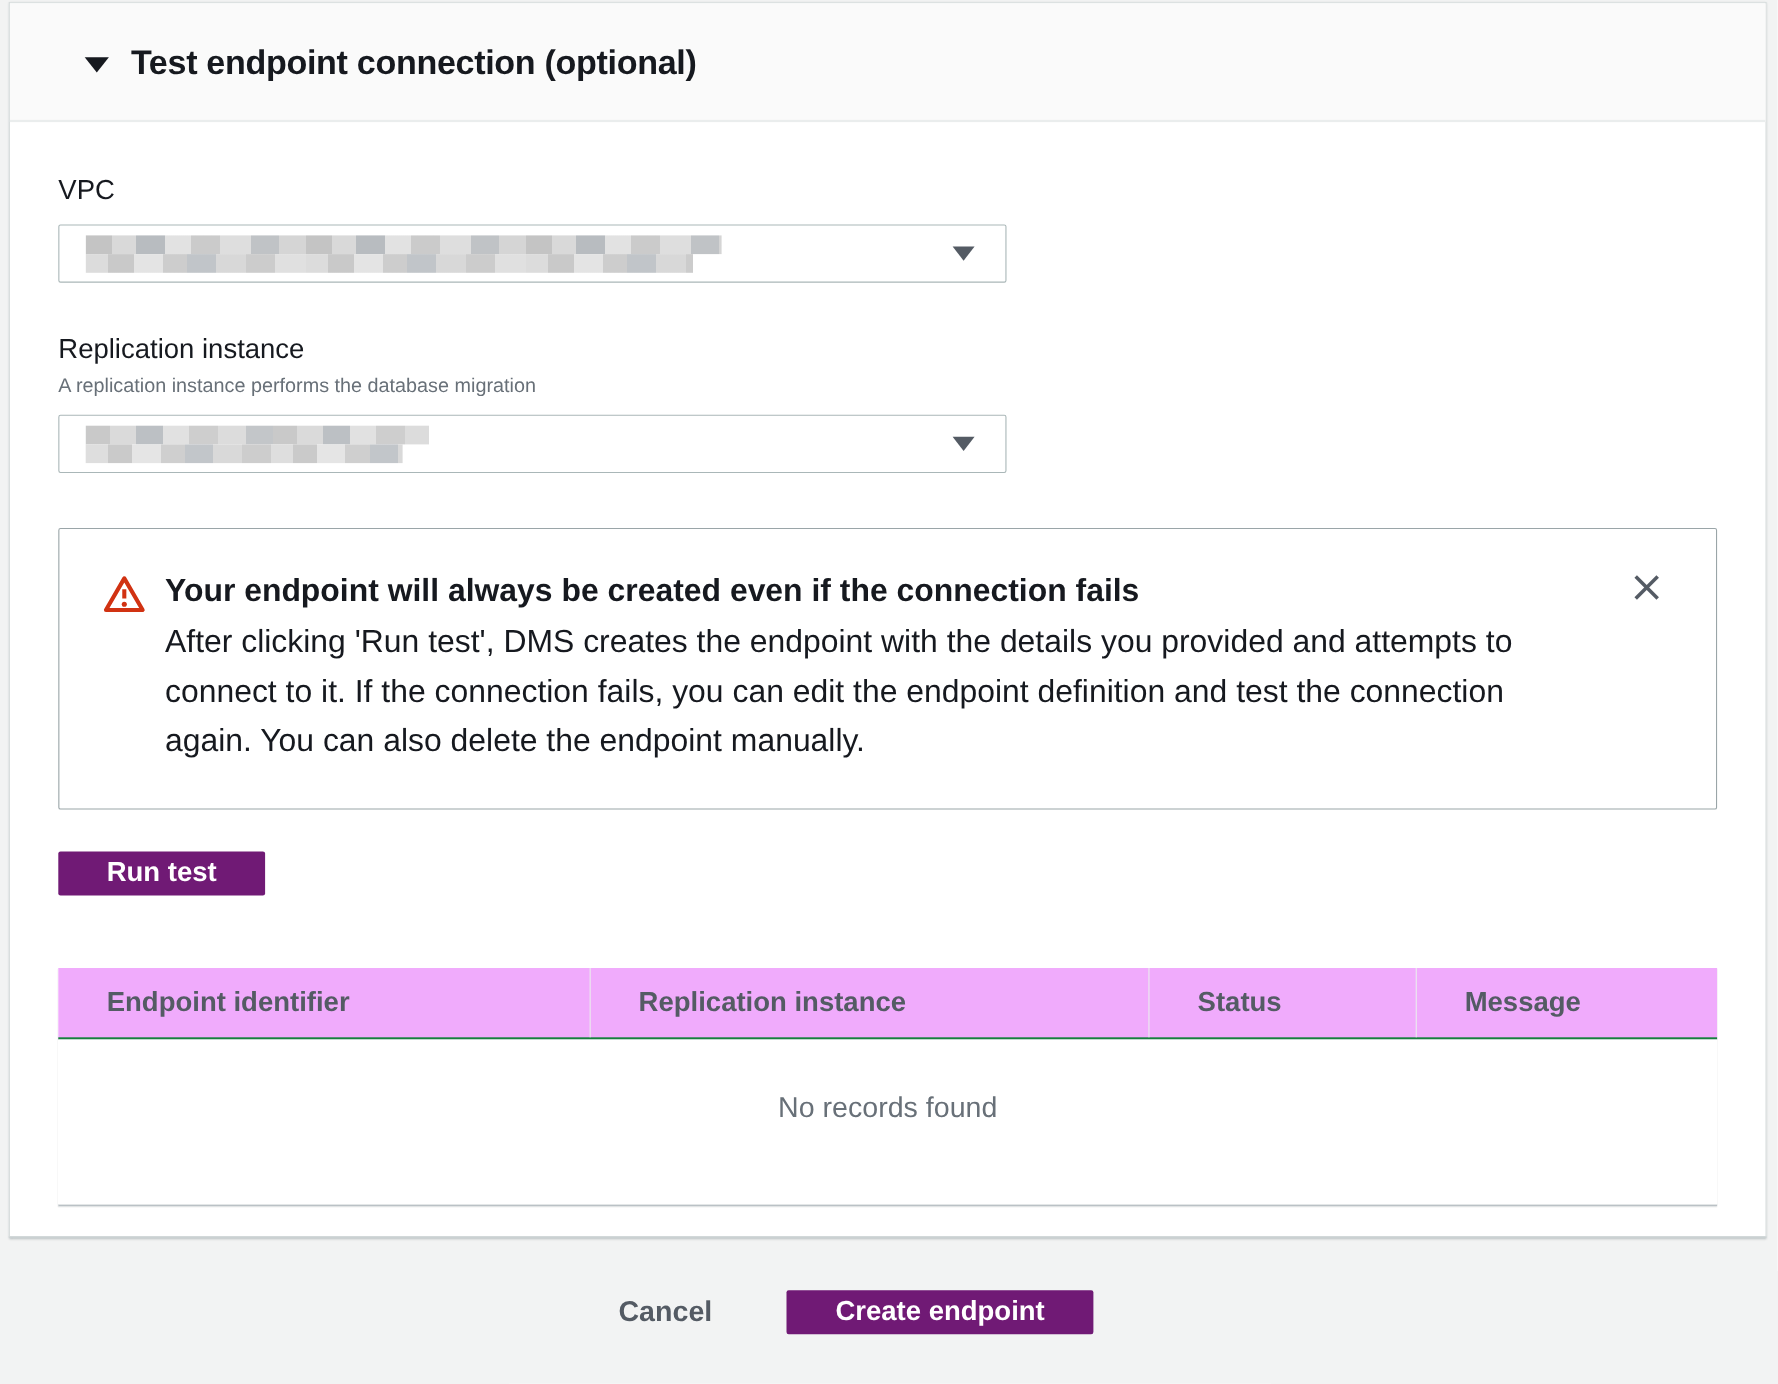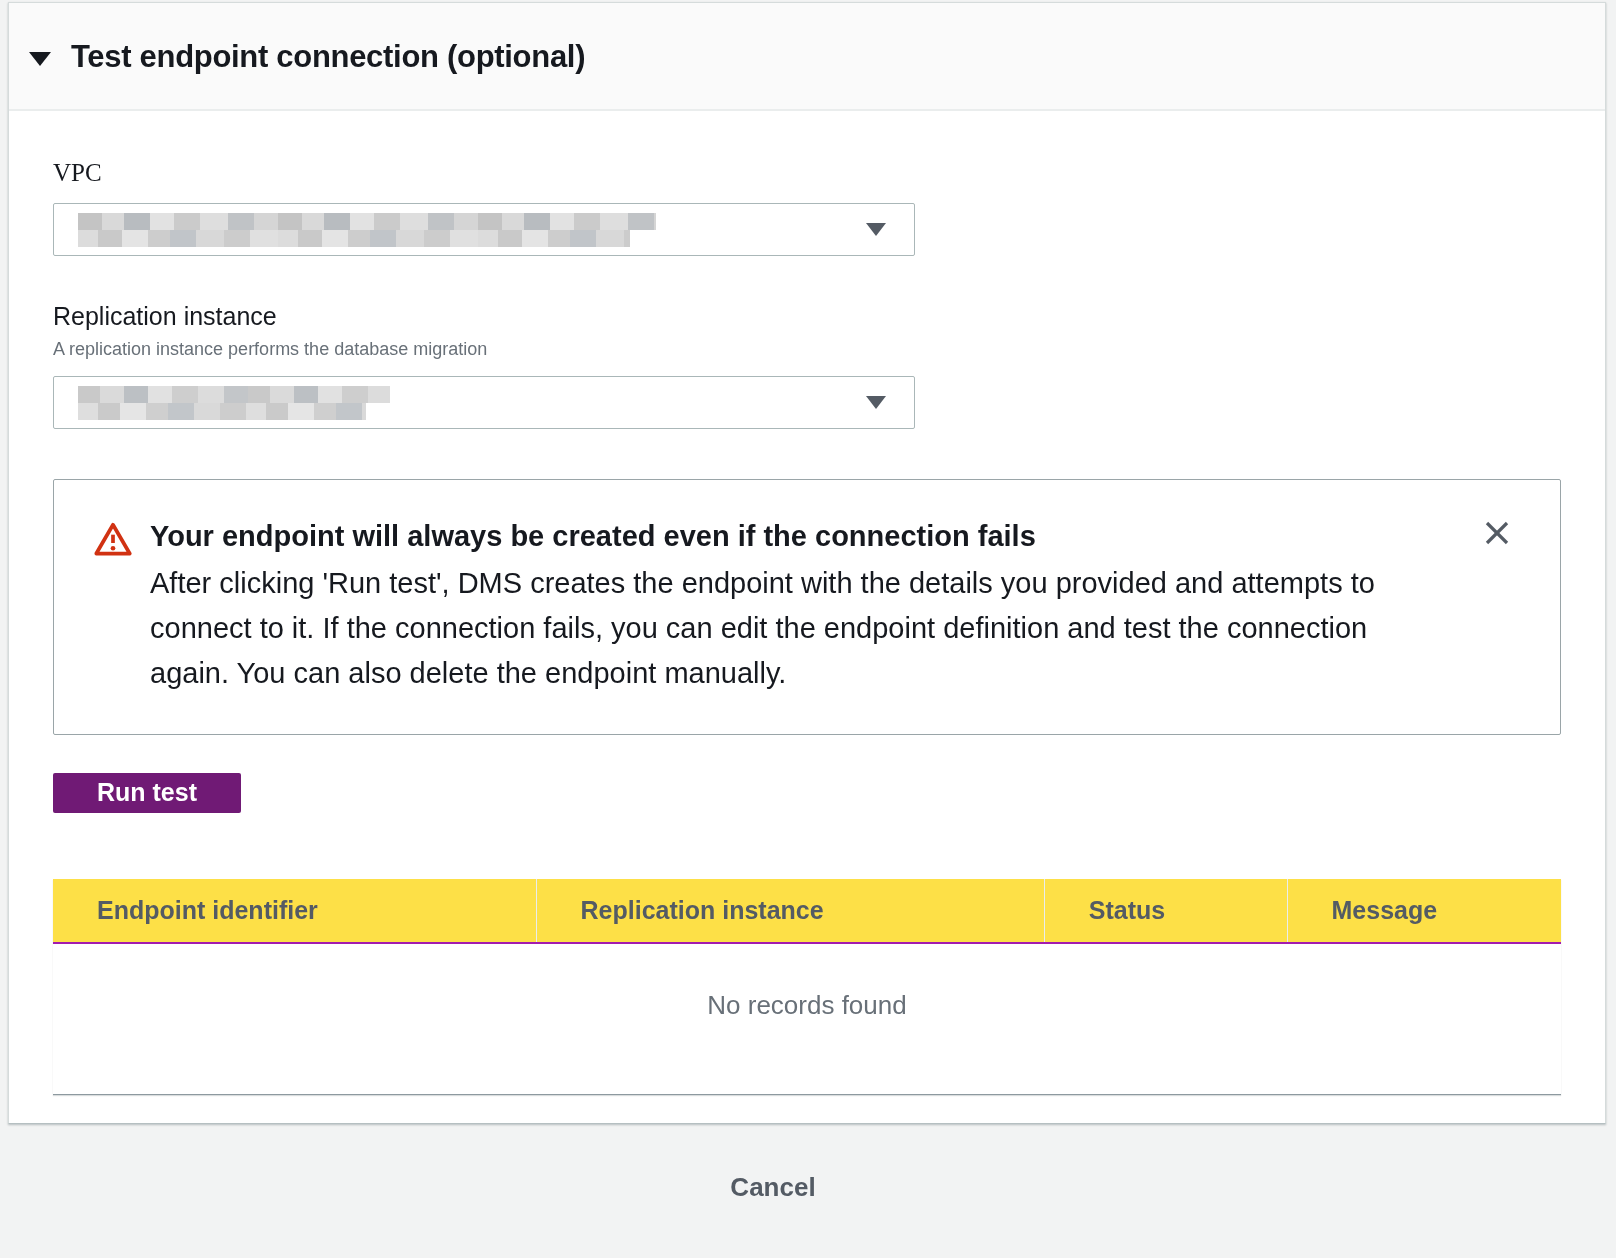--- a/index.html
+++ b/index.html
@@ -15,21 +15,21 @@
     margin:2px 10px 0 8px;
     background:#ffffff;
     border:1px solid #d5dbdb;
     border-bottom:1px solid #b5bfc1;
     box-shadow:0 1px 2px 0 rgba(0,28,36,.25);
   }
   .card-header {
     display:flex; align-items:center; gap:20px;
     background:#fafafa;
     border-bottom:2px solid #eaeded;
-    padding:36px 42px 34px 20px;
+    padding:36px 42px 34px 68px;
     cursor:pointer;
   }
   .caret-header {
     width:0; height:0;
     border-left:11px solid transparent;
     border-right:11px solid transparent;
     border-top:14px solid #16191f;
     margin-top:4px;
   }
   .card-title { font-size:31px; font-weight:700; color:#16191f; letter-spacing:-.3px; }
@@ -48,21 +48,21 @@
     padding:0 28px 0 24px;
     cursor:pointer;
   }
   .caret-select {
     width:0; height:0;
     border-left:10px solid transparent;
     border-right:10px solid transparent;
     border-top:13px solid #545b64;
     flex:0 0 auto;
   }
-  .field-vpc { margin-top:14px;font-family:Liberation Serif, serif; }
+  .field-vpc { margin-top:14px; }
   .field-repl { margin-top:46px; }
 
   
   .redact { display:flex; flex-direction:column; }
   .redact .r { height:17px; }
   .r1v { width:578px;
     background:repeating-linear-gradient(90deg,#c4c4c4 0 24px,#d9d9d9 24px 46px,#b8bcc0 46px 72px,#e2e2e2 72px 96px,#cbcbcb 96px 122px,#dedede 122px 150px,#c0c3c6 150px 176px,#d5d5d5 176px 200px);
   }
   .r2v { width:552px;
     background:repeating-linear-gradient(90deg,#dcdcdc 0 20px,#c9c9c9 20px 44px,#e4e4e4 44px 70px,#cdcdcd 70px 92px,#c1c5c9 92px 118px,#d8d8d8 118px 146px,#cccccc 146px 172px,#e0e0e0 172px 200px);
@@ -110,22 +110,22 @@
   }
 
   
   .results-table {
     margin-top:66px;
     border-bottom:1px solid #8d999f;
     box-shadow:0 1px 1px rgba(0,28,36,.15);
   }
   .thead {
     display:flex;
-    background:#fde047;
-    border-bottom:2px solid #a21caf;
+    background:#f0abfc;
+    border-bottom:2px solid #15803d;
   }
   .th {
     font-size:25px; font-weight:700; color:#545b64;
     padding:17px 10px 17px 44px;
   }
   .th + .th { border-left:1px solid #eaeded; }
   .col-1 { width:32%; }
   .col-2 { width:33.7%; }
   .col-3 { width:16.1%; }
   .col-4 { width:18.2%; }
@@ -217,15 +217,16 @@
         <div class="tbody">
           <div class="empty">No records found</div>
         </div>
       </div>
 
     </div>
   </section>
 
   <footer class="footer">
     <button class="btn-link">Cancel</button>
+    <button class="btn-primary">Create endpoint</button>
   </footer>
 
 </div>
 
 </body></html>

